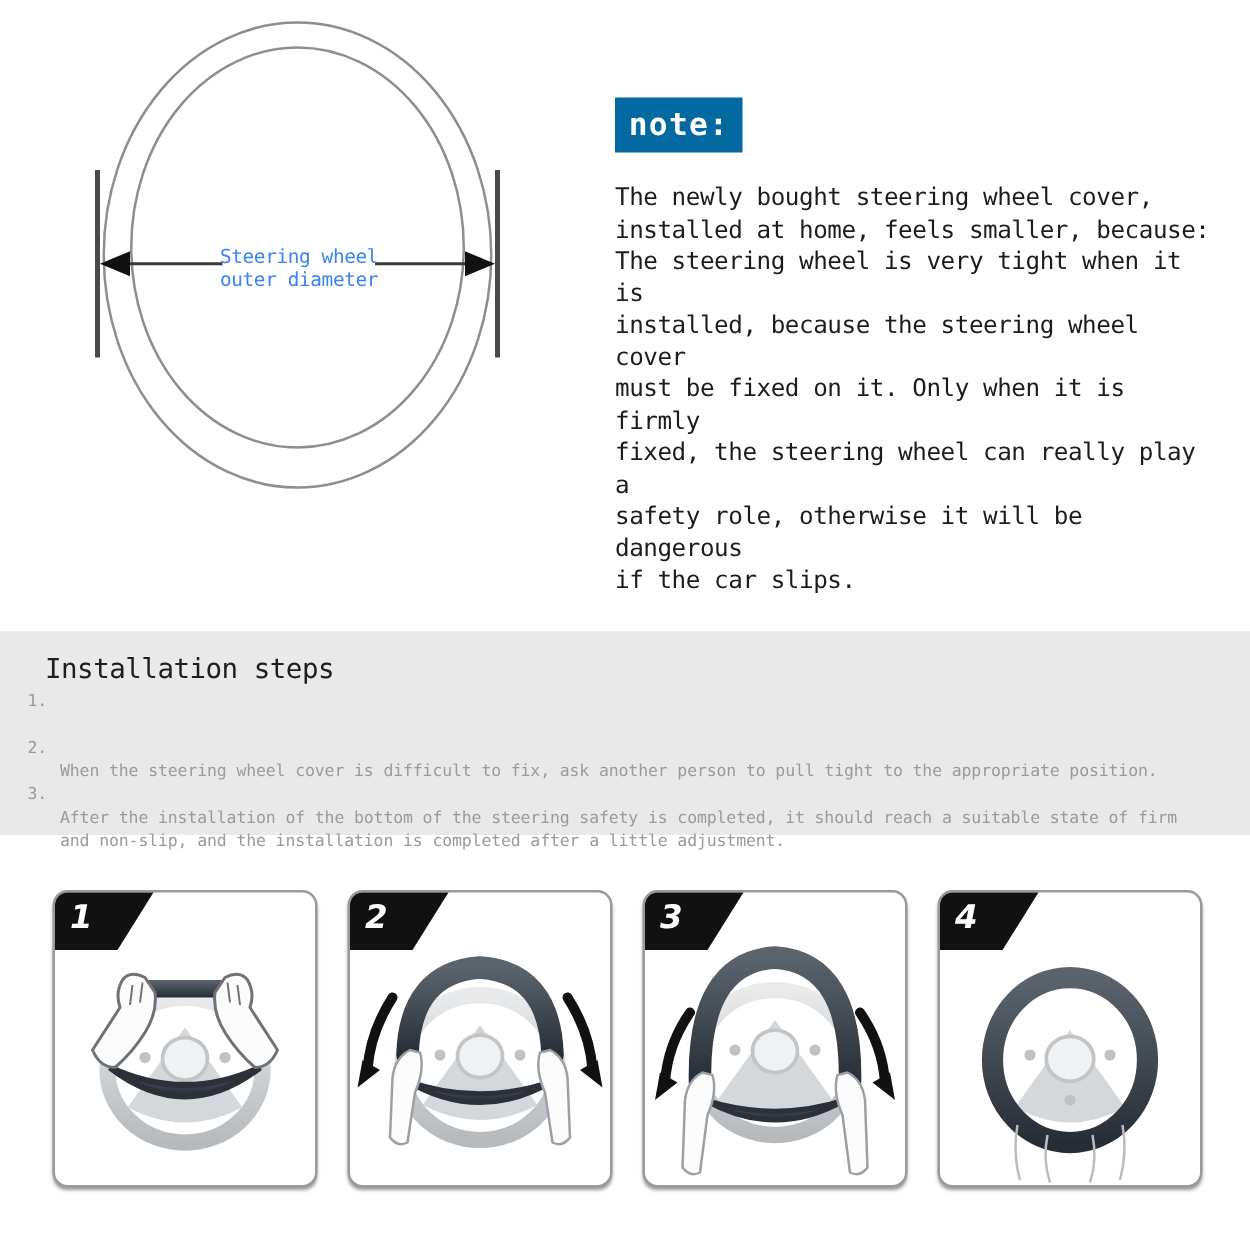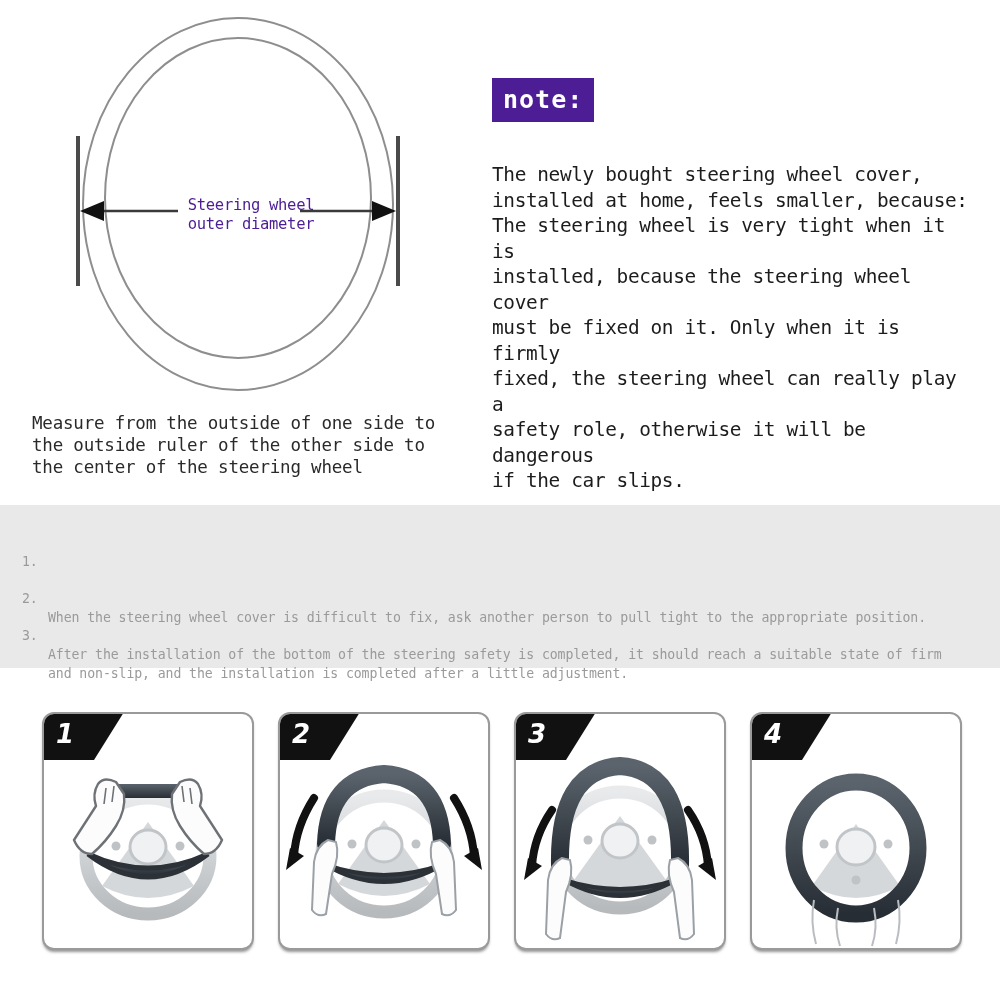--- a/index.html
+++ b/index.html
@@ -48,38 +48,38 @@
   }
 
   
   #note-block {
     position: absolute;
     left: 492px; top: 78px;
     width: 486px;
   }
   #note-tag {
     display: inline-block;
-    background: #4c1d95;
+    background: #0369a1;
     color: #ffffff;
     font-family: "DejaVu Sans Mono", "Liberation Mono", monospace;
     font-size: 25px;
     font-weight: bold;
     line-height: 1;
     padding: 9px 11px 10px 11px;
     letter-spacing: 1px;
   }
   .note-para {
     font-family: "DejaVu Sans Mono", "Liberation Mono", monospace;
     font-size: 19.4px;
     line-height: 25.5px;
     color: #1c1c1c;
     white-space: pre-line;
     letter-spacing: -0.35px;
   }
-  #note-para-1 { margin-top: 40px; }
+  #note-para-1 { margin-top: 23px; }
   #note-para-2 { }
 
   
   #install-band {
     position: absolute;
     left: 0; top: 505px;
     width: 1000px; height: 163px;
     background: #e9e9e9;
     box-sizing: border-box;
   }
@@ -179,45 +179,43 @@
       <line x1="370" y1="128" x2="370" y2="278" stroke="#4a4a4a" stroke-width="4"></line>
 
       <g>
         <line x1="62" y1="203" x2="150" y2="203" stroke="#3a3a3a" stroke-width="2.4"></line>
         <line x1="272" y1="203" x2="358" y2="203" stroke="#3a3a3a" stroke-width="2.4"></line>
         <polygon points="52,203 76,193 76,213" fill="#111111"></polygon>
         <polygon points="368,203 344,193 344,213" fill="#111111"></polygon>
       </g>
     </svg>
 
-    <div id="diagram-arrow-label" style="position:absolute; left:148px; top:188px; width:150px; text-align:center;
+    <div id="diagram-arrow-label" style="position:absolute; left:148px; top:188px; width:150px; text-align:left;
                 font-family:'DejaVu Sans Mono','Liberation Mono',monospace; font-size:15.5px;
-                line-height:19px; color:#4c1d95; white-space:pre-line; letter-spacing:-0.3px;">Steering wheel
+                line-height:19px; color:#3b82f6; white-space:pre-line; letter-spacing:-0.3px;">Steering wheel
 outer diameter</div>
 
-    <div id="diagram-caption">Measure from the outside of one side to
-the outside ruler of the other side to
-the center of the steering wheel</div>
   </div>
 
   <div id="note-block">
     <div id="note-tag">note:</div>
     <div id="note-para-1" class="note-para">The newly bought steering wheel cover,
 installed at home, feels smaller, because:</div>
     <div id="note-para-2" class="note-para">The steering wheel is very tight when it is
 installed, because the steering wheel cover
 must be fixed on it. Only when it is firmly
 fixed, the steering wheel can really play a
 safety role, otherwise it will be dangerous
 if the car slips.</div>
   </div>
 
 </div>
 
 <div id="install-band">
+  <div id="install-title">Installation steps</div>
   <ul id="install-list">
     <li>
       <span class="num">1.</span>
     </li>
     <li>
       <span class="num">2.</span><span>When the steering wheel cover is difficult to fix, ask another person to pull tight to the appropriate position.</span>
     </li>
     <li>
       <span class="num">3.</span><span>After the installation of the bottom of the steering safety is completed, it should reach a suitable state of firm
 and non-slip, and the installation is completed after a little adjustment.</span>

